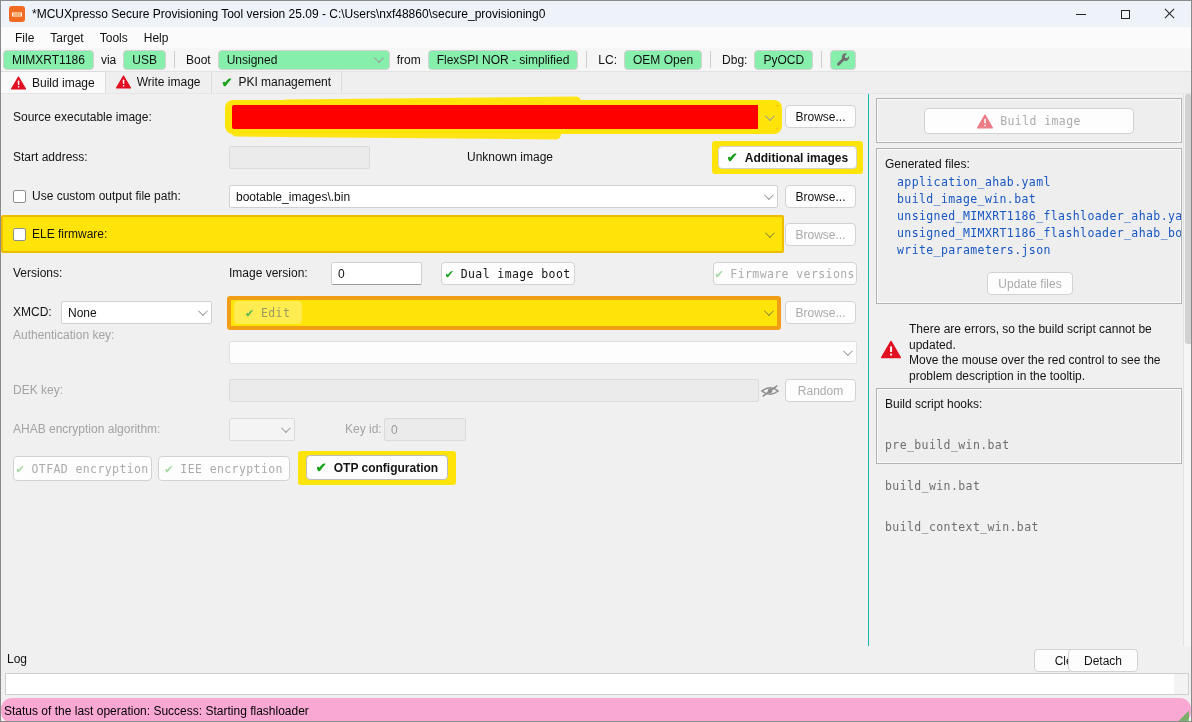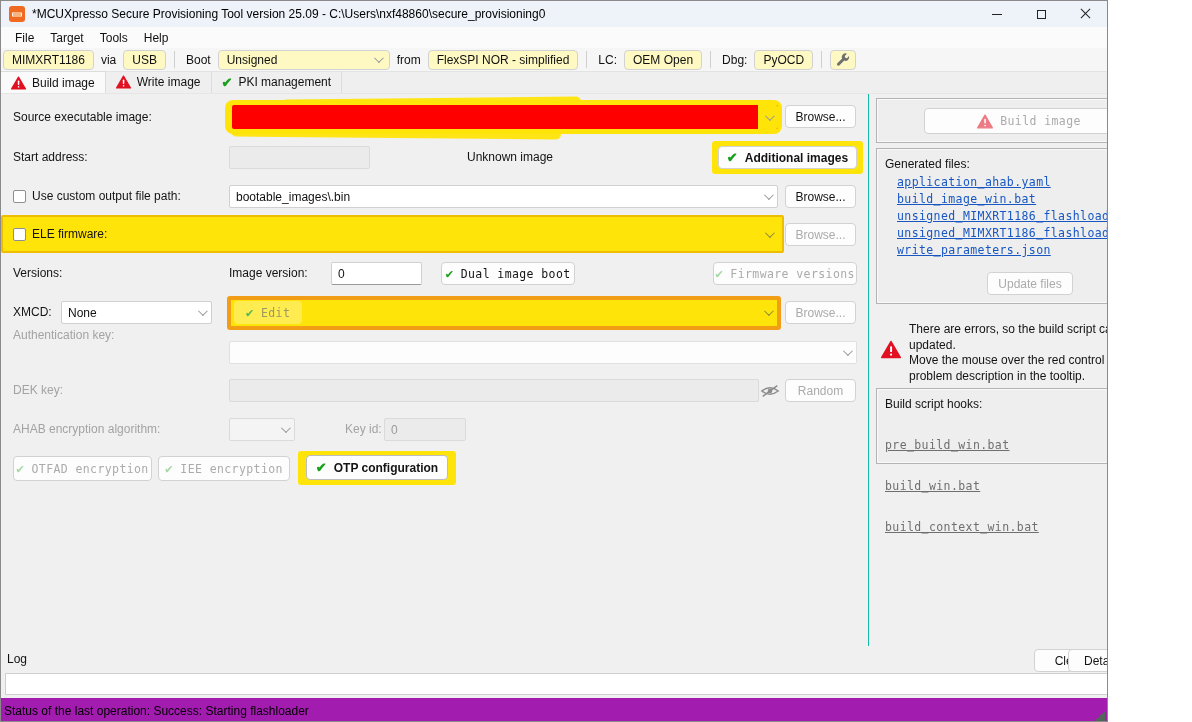--- a/index.html
+++ b/index.html
@@ -1,17 +1,17 @@
 <!DOCTYPE html>
 <html><head>
 <meta charset="utf-8">
 <style>
   * { margin:0; padding:0; box-sizing:border-box; }
   html,body { width:1192px; height:722px; font-family:"Liberation Sans",sans-serif; }
-  .window { position:relative; width:1108px; height:722px; background:#f0f0f0; border:1px solid #8a8a8a; overflow:hidden; }
+  .window { position:relative; width:1192px; height:722px; background:#f0f0f0; border:1px solid #8a8a8a; overflow:hidden; }
 
   
   .titlebar { position:absolute; left:0; top:0; width:100%; height:26px; background:#eef3fa; display:flex; align-items:center; }
   .appicon { width:16px; height:16px; margin:0 7px 0 8px; background:#f06a21; border-radius:3px; position:relative; }
   .appicon::after { content:""; position:absolute; left:3px; top:6px; width:10px; height:5px; background:#f8b37f; border-radius:2px;
     box-shadow:inset 2px 0 0 -1px #fff, inset -2px 0 0 -1px #fff; }
   .title-text { font-size:12px; color:#000; }
   .wincontrols { position:absolute; right:0; top:0; height:26px; display:flex; }
   .wbtn { width:44px; height:26px; display:flex; align-items:center; justify-content:center; }
   .min-glyph { width:10px; height:1px; background:#222; display:block; }
@@ -20,21 +20,21 @@
   .close-glyph::before,.close-glyph::after { content:""; position:absolute; left:-1px; top:4px; width:13px; height:1px; background:#222; }
   .close-glyph::before { transform:rotate(45deg); } .close-glyph::after { transform:rotate(-45deg); }
 
   
   .menubar { position:absolute; left:0; top:26px; width:100%; height:21px; background:#fbfbfb; display:flex; align-items:center; padding-left:6px; }
   .menu-item { font-size:12px; color:#111; padding:2px 8px; }
 
   
   .toolbar { position:absolute; left:0; top:47px; width:100%; height:24px; background:#f6f6f6; display:flex; align-items:center; border-bottom:1px solid #e3e3e3; }
   .tb-label { font-size:12px; color:#111; margin:0 5px; }
-  .tb-btn { height:20px; background:#fef9c3; border:1px solid #d2d2d2; border-radius:4px; font-size:12px; color:#111;
+  .tb-btn { height:20px; background:#86efac; border:1px solid #d2d2d2; border-radius:4px; font-size:12px; color:#111;
     display:inline-flex; align-items:center; padding:0 8px; margin:0 2px; }
   .tb-combo { width:172px; justify-content:space-between; }
   .tb-sep { width:1px; height:17px; background:#cfcfcf; margin:0 6px; }
   .chev { width:7px; height:7px; border-right:1.4px solid #5f6b7a; border-bottom:1.4px solid #5f6b7a; transform:rotate(45deg) translateY(-2px); display:inline-block; }
   .chev.gray { border-color:#9a9a9a; }
   .chev.olive { border-color:#8c8c3a; }
 
   
   .tabbar { position:absolute; left:0; top:71px; width:100%; height:22px; background:#efefef; display:flex; align-items:flex-end; border-bottom:1px solid #e6e6e6; }
   .tab { height:22px; display:flex; align-items:center; padding:0 10px 0 6px; font-size:12px; color:#111; border-right:1px solid #dcdcdc; }
@@ -69,21 +69,21 @@
   .red-combo { position:absolute; background:#ff0000; border-radius:2px; display:flex; align-items:center; justify-content:flex-end; }
   .yellow-combo { position:absolute; background:#ffe40a; border-radius:2px; display:flex; align-items:center; justify-content:space-between; padding:0 6px; }
 
   .eye { position:absolute; width:20px; height:16px; }
 
   
   .rpanel { position:absolute; left:875px; top:0; width:306px; height:552px; }
   .group { position:absolute; border:1px solid #b3b3b3; background:#eeeeee; box-shadow:inset 0 0 0 1px #fafafa; }
   .group-label { font-size:12px; color:#131313; margin:8px 0 4px 8px; }
   .link { display:block; margin:3px 0 3px 20px; font-family:"DejaVu Sans Mono",monospace; font-size:11.5px; letter-spacing:.4px;
-    color:#1857c2; text-decoration:underline; white-space:nowrap; overflow:hidden; }
+    color:#1857c2; white-space:nowrap; overflow:hidden; }
   .hook-link { color:#6f6f6f; margin-left:8px;margin-top:27px; }
   .err-block { position:absolute; left:5px; top:228px; width:300px; display:flex; }
   .err-text { font-size:12px; color:#131313; width:272px; margin-left:8px; line-height:15.5px; }
 
   
   .vscroll { position:absolute; right:1px; top:0; width:9px; height:552px; background:#f5f5f5; border-left:1px solid #e2e2e2; }
   .vthumb { position:absolute; left:1px; top:0; width:7px; height:250px; background:#d2d2d2; border-radius:3px; }
 
   
   .logbar { position:absolute; left:0; top:645px; width:100%; height:27px; background:#f0f0f0; }
@@ -333,18 +333,18 @@
     </div>
   </div>
 
   <div class="logbar">
     <span class="log-label">Log</span>
     <button class="btn" style="left:1033px; top:3px; width:70px; height:23px; position:absolute;">Clear</button>
     <button class="btn" style="left:1067px; top:3px; width:70px; height:23px; position:absolute;">Detach</button>
   </div>
   <div class="logarea"></div>
 
-  <div class="statusbar" style="background:#a21caf;">
+  <div class="statusbar" style="background:#f9a8d4;border-radius:11px;">
     <span class="status-text">Status of the last operation: Success: Starting flashloader</span>
     <span class="grip"></span>
   </div>
 
 </div>
 
 </body></html>

